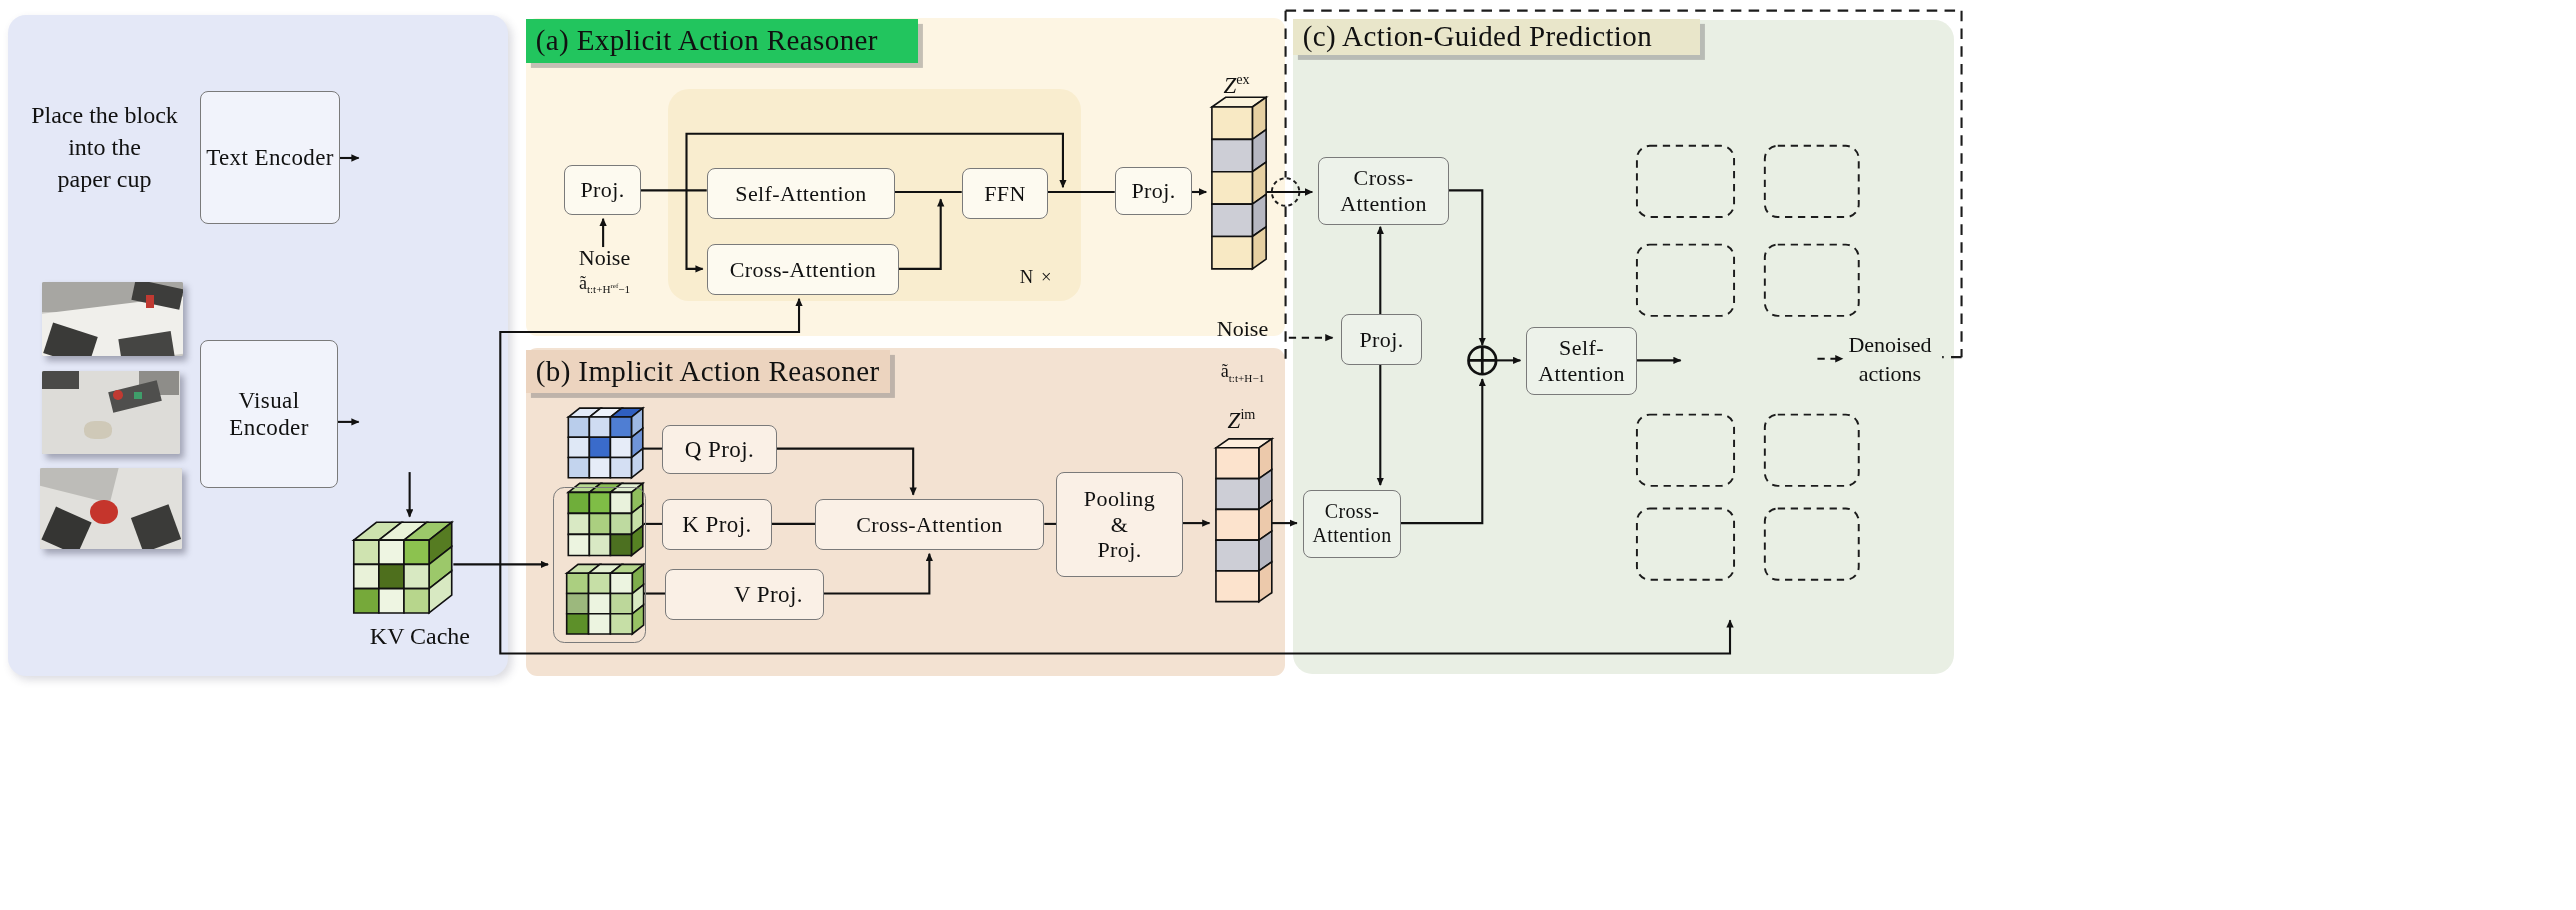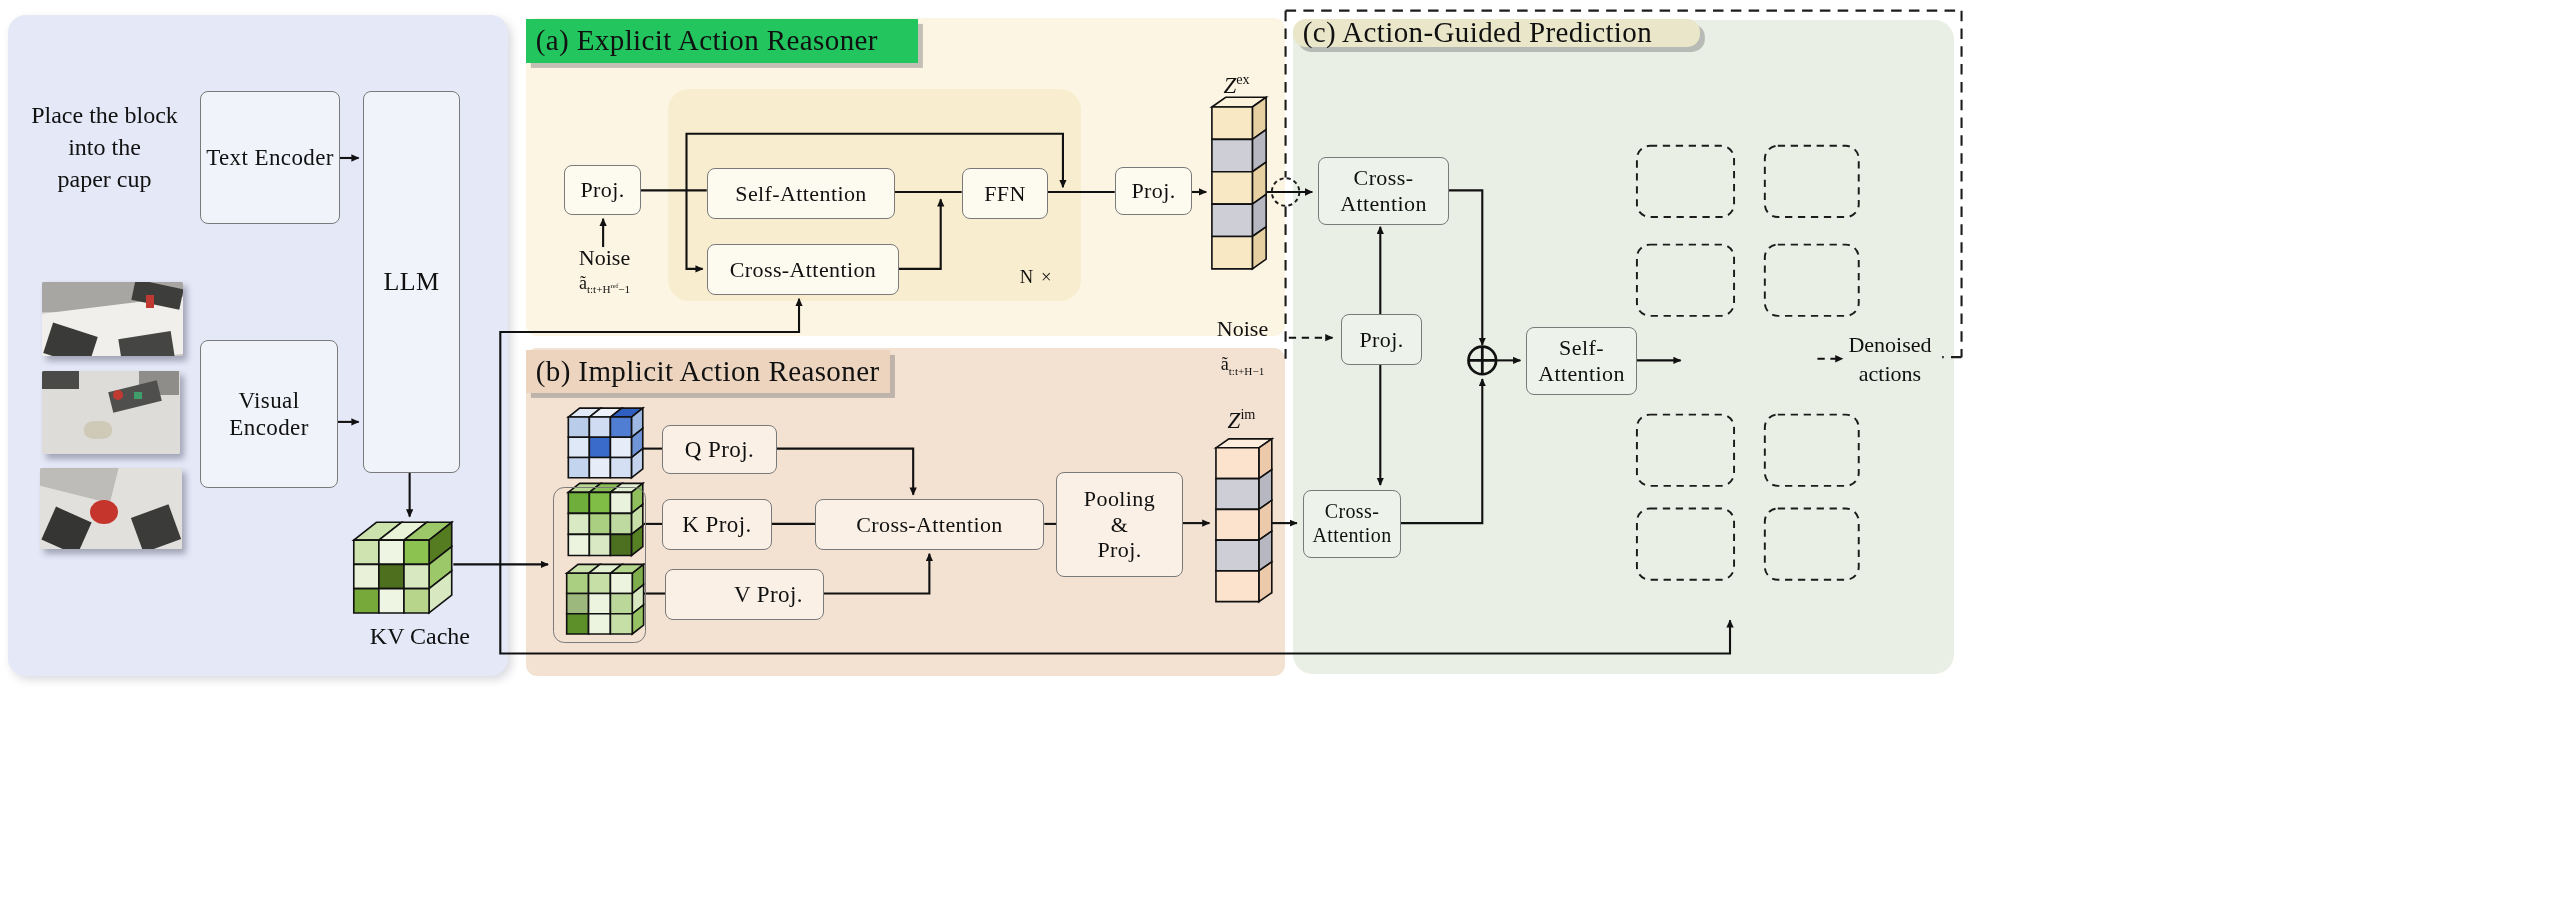--- a/index.html
+++ b/index.html
@@ -10,21 +10,21 @@
   #left-panel{left:8px;top:14.6px;width:500px;height:661px;background:#e4e8f7;
               border-radius:18px;box-shadow:3.2px 4px 8px rgba(60,60,90,.18);}
   #panel-a{left:526px;top:18px;width:759px;height:318px;background:#fdf5e3;border-radius:11.3px;}
   #panel-a-inner{left:668px;top:89px;width:413px;height:212px;background:#f9edcf;border-radius:21px;}
   #panel-b{left:526px;top:348px;width:759px;height:328px;background:#f3e2d2;border-radius:11.3px;}
   #panel-c{left:1293px;top:20px;width:661px;height:654px;background:#e9efe4;border-radius:19.4px;}
   .titlebar{position:absolute;display:flex;align-items:center;padding-left:9.7px;
             font-size:29px;letter-spacing:0.4px;box-shadow:4.9px 4.9px 0 rgba(110,110,110,.40);}
   #title-a{left:526px;top:18.6px;width:382px;height:44px;background:#22c55e;}
   #title-b{left:526px;top:350px;width:354px;height:43px;background:#ecd4bf;}
-  #title-c{left:1293px;top:18.6px;width:397px;height:28px;background:#e9e6ca;border-radius:13px;}
+  #title-c{left:1293px;top:18.6px;width:397px;height:36px;background:#e9e6ca;}
   .box{position:absolute;border:1.6px solid #7a7a7a;border-radius:8px;background:#fdfaf0;
        display:flex;flex-direction:column;align-items:center;justify-content:center;
        text-align:center;font-size:22px;letter-spacing:0.4px;line-height:1.18;}
   .bx-left{background:#f1f3fb;}
   .bx-a{background:#fdfaf0;}
   .bx-b{background:#faf0e6;}
   .bx-c{background:#edf2ea;}
   .group{background:transparent;border-radius:11.3px;}
   .lbl{position:absolute;text-align:center;}
   .it{}
@@ -219,23 +219,20 @@
   </div>
 
   <div class="box bx-left" style="left:200px;top:91px;width:138px;height:131px;font-size:23px;">
     <span>Text Encoder</span>
   </div>
 
   <div class="box bx-left" style="left:200px;top:340px;width:136px;height:146px;font-size:23px;">
     <span>Visual Encoder</span>
   </div>
 
-  <div class="box bx-left" style="left:363px;top:91px;width:95px;height:380px;font-size:26px;">
-    <span>LLM</span>
-  </div>
 
   <div class="photo" style="left:42px;top:282px;width:141px;height:74px;">
     <div class="shape" style="left:0;top:0;width:100%;height:40%;background:#a7a6a2;"></div>
     <div class="shape" style="left:-16px;top:23px;width:178px;height:57px;background:#f0efeb;transform:rotate(-7deg);"></div>
     <div class="shape" style="left:91px;top:1.6px;width:49px;height:21px;background:#3d3d3b;transform:rotate(12deg);"></div>
     <div class="shape" style="left:104px;top:13px;width:8px;height:13px;background:#c03a32;"></div>
     <div class="shape" style="left:4.9px;top:47px;width:47px;height:32px;background:#3a3a38;transform:rotate(18deg);"></div>
     <div class="shape" style="left:78px;top:53px;width:53px;height:26px;background:#454543;transform:rotate(-9deg);"></div>
   </div>
   <div class="photo" style="left:42px;top:371px;width:138px;height:83px;">
@@ -304,21 +301,21 @@
     <div>Pooling</div>
     <div>&amp;</div>
     <div>Proj.</div>
   </div>
   <div class="lbl" style="left:1209px;top:406px;width:65px;font-size:23px;font-style:italic;">
     <span>Z</span><sup style="font-style:normal;">im</sup>
   </div>
 
   <div class="lbl" style="left:1197px;top:316px;width:91px;">
     <div class="it" style="font-size:22px;">Noise</div>
-    <div style="font-size:18px;margin-top:12px;">
+    <div style="font-size:18px;margin-top:19px;">
       <span>ã</span><sub>t:t+H−1</sub>
     </div>
   </div>
   <div class="box bx-c" style="left:1318px;top:157px;width:129px;height:66px;">
     <div>Cross-</div>
     <div>Attention</div>
   </div>
   <div class="box bx-c" style="left:1341px;top:314px;width:79px;height:49px;">
     <span>Proj.</span>
   </div>

